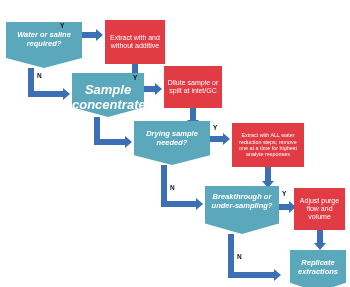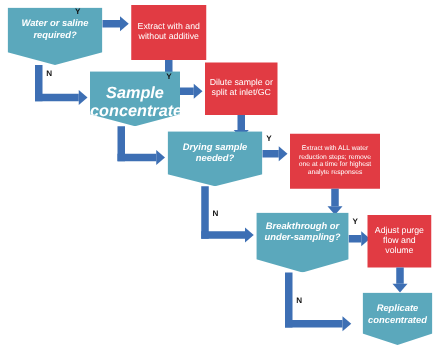--- a/index.html
+++ b/index.html
@@ -2,21 +2,21 @@
 <html><head>
 <meta charset="utf-8">
 <style>
   html,body{margin:0;padding:0;}
   body{
     width:350px;height:287px;
     background:#ffffff;
     font-family:"Liberation Sans", sans-serif;
     overflow:hidden;
   }
-  #stage{position:relative;width:350px;height:233px;}
+  #stage{position:relative;width:350px;height:233px;margin-top:16px;}
 
   
   .node{
     position:absolute;
     box-sizing:border-box;
     display:flex;
     align-items:center;
     justify-content:center;
     text-align:center;
     color:#ffffff;
@@ -141,16 +141,16 @@
 
   <div class="seg" style="left:317px;top:214px;width:6px;height:13px;"></div>
   <div class="arrow-d" style="left:314px;top:227px;"></div>
 
   <div class="seg" style="left:228px;top:218px;width:6px;height:44px;"></div>
   <div class="seg" style="left:228px;top:256px;width:46px;height:6px;"></div>
   <div class="arrow-r" style="left:274px;top:253px;"></div>
   <div class="lbl" style="left:237px;top:237px;">N</div>
 
   <div class="node teal" style="left:290px;top:234px;width:56px;height:42px;font-size:7.5px;">
-    <span class="txt" style="padding-top:9px;">Replicate concentrated</span>
+    <span class="txt" style="padding-top:9px;">Replicate extractions</span>
   </div>
 
 </div>
 
 </body></html>

